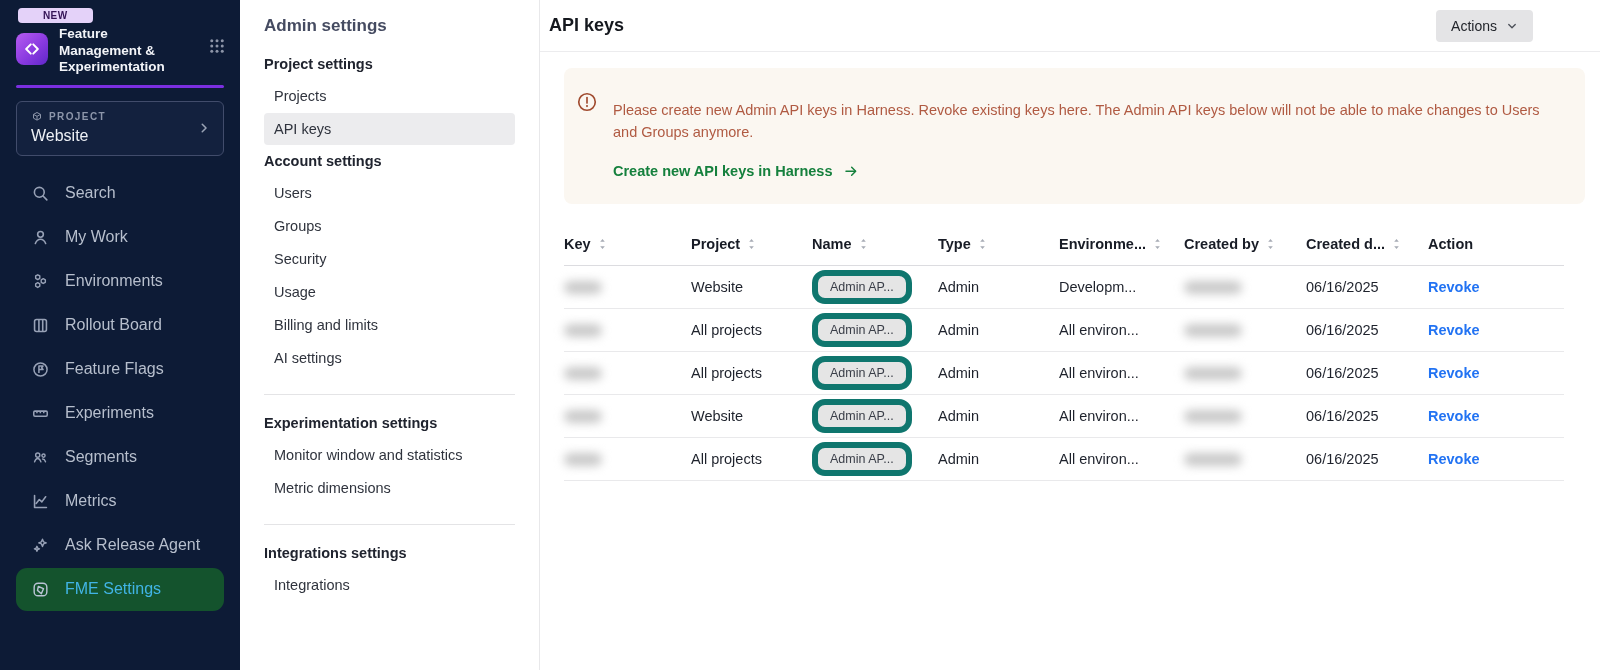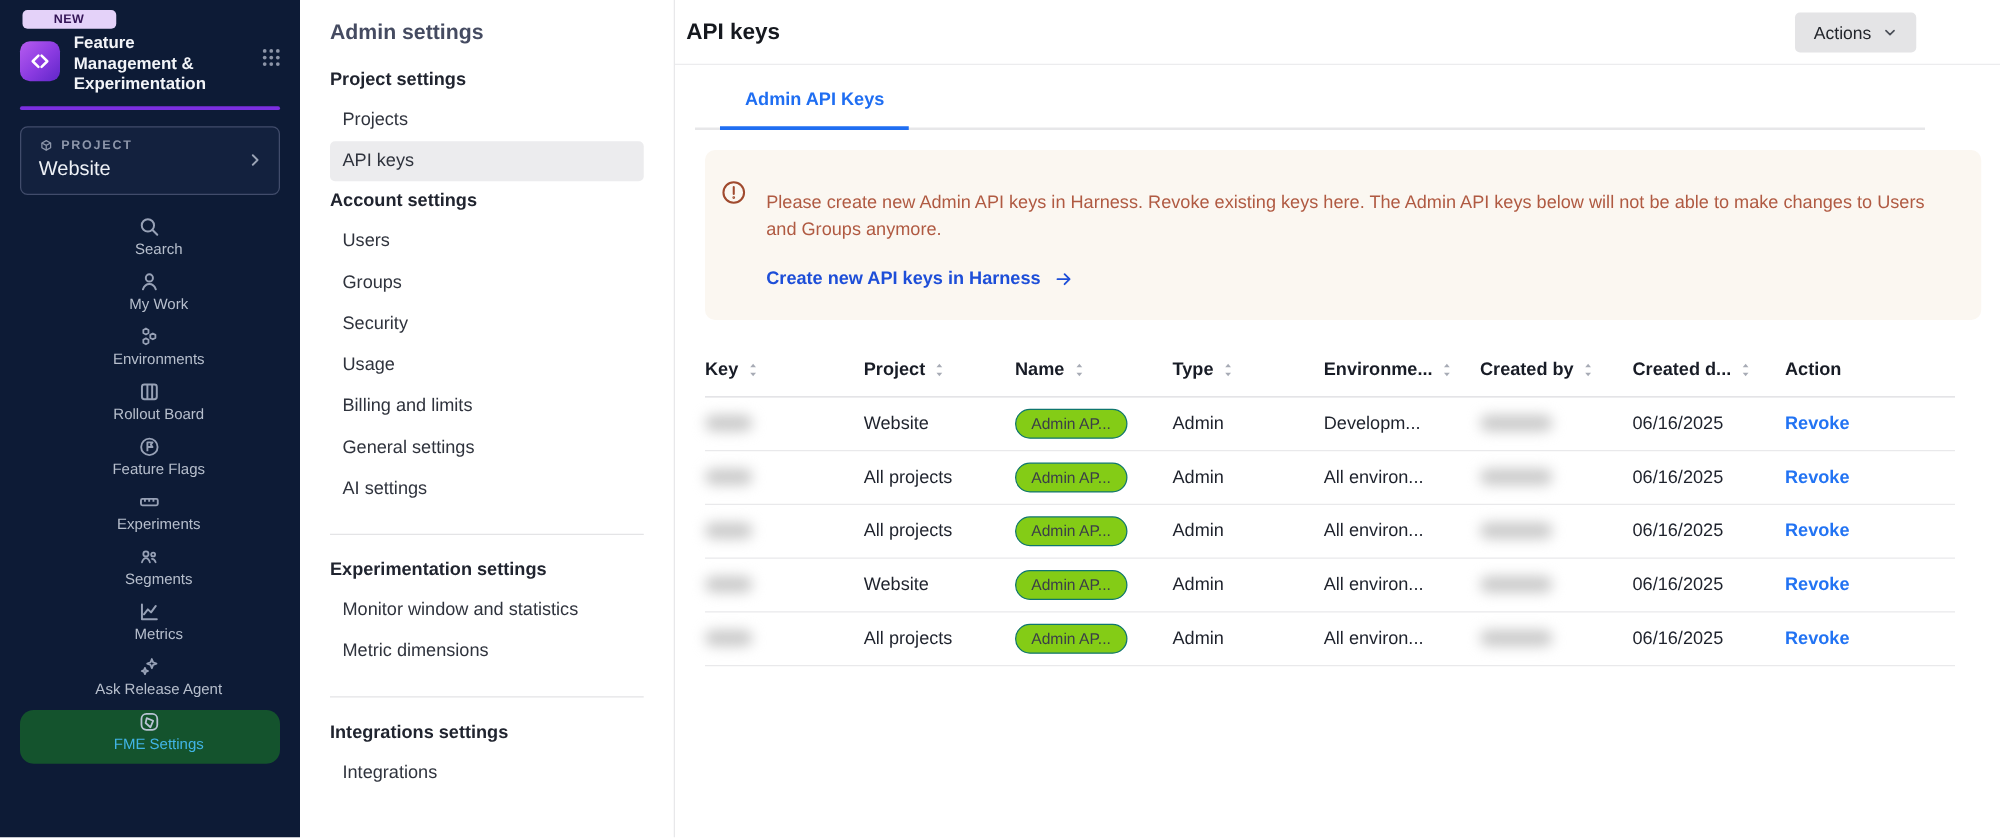--- a/index.html
+++ b/index.html
@@ -24,21 +24,21 @@
   .project-box { margin:13px 16px 0; border:1px solid #414c6b; background:#13213e;
     border-radius:6px; padding:9px 12px 10px 14px; display:flex; align-items:center; cursor:pointer; }
   .project-meta { display:flex; flex-direction:column; }
   .project-label { display:flex; align-items:center; gap:6px; color:#8d96aa;
     font-size:10px; font-weight:bold; letter-spacing:1.4px; }
   .project-name { color:#eef1f6; font-size:16px; margin-top:4px; }
   .project-chevron { margin-left:auto; color:#9aa3b5; }
 
   .nav { margin:16px 16px 0; }
   .nav-item { height:43px; display:flex; align-items:center; border-radius:8px;
-    padding-left:14px; color:#b7bfcd; font-size:12px; cursor:pointer; margin-bottom:1px;flex-direction:column; }
+    padding-left:14px; color:#b7bfcd; font-size:16px; cursor:pointer; margin-bottom:1px; }
   .nav-item .ic { width:20px; height:20px; margin-right:15px; color:#97a1b6;
     display:flex; align-items:center; justify-content:center; }
   .nav-item.active { background:#14532d; color:#41b4e5;border-radius:11px; }
   .nav-item.active .ic { color:#b9c3d4; }
 
   
   .subbar { width:300px; flex-shrink:0; background:#fff; border-right:1px solid #e8e8ea;
     padding:14px 24px 0; height:670px; overflow:hidden; }
   .subbar-title { font-size:17px; font-weight:bold; color:#454b61; margin:2px 0 6px; }
   .group-heading { font-size:14.5px; font-weight:bold; color:#20242f; margin:20px 0 8px; }
@@ -59,32 +59,32 @@
 
   .tabbar { display:flex; margin:20px 60px 0 16px; border-bottom:2px solid #e7e7e9; }
   .tab { color:#1f6ef2; font-size:14.5px; font-weight:bold; padding:0 20px 13px;
     margin-left:20px; border-bottom:3px solid #1f6ef2; margin-bottom:-2.5px; cursor:pointer; }
 
   .content { padding:16px 15px 0 24px; }
   .callout { background:#fbf7f1; border-radius:8px; padding:22px 24px 24px 12px; display:flex; }
   .callout-icon { width:22px; height:22px; color:#a04a2e; margin:1px 15px 0 0; flex-shrink:0; }
   .callout-heading { font-size:14.5px; font-weight:bold; color:#a04a2e; }
   .callout-body { font-size:14.5px; color:#b05a42; line-height:22px; margin-top:9px; max-width:1390px; }
-  .callout-link { margin-top:20px; font-weight:bold; color:#1d4ed8; display:inline-flex;
+  .callout-link { margin-top:20px; font-weight:bold; color:#15803d; display:inline-flex;
     gap:11px; align-items:center; font-size:14.5px; cursor:pointer; text-decoration:none; }
 
   .table { margin:26px 20px 0 0; width:1000px; font-size:14.5px; color:#1e222c; }
   .trow, .thead { display:grid;
     grid-template-columns:127px 121px 126px 121px 125px 122px 122px 1fr;
     align-items:center; }
   .thead { padding:6px 0 13px; border-bottom:1px solid #dcdce0; font-weight:bold; color:#181c26; }
   .th { display:flex; align-items:center; gap:6px; }
   .sort { color:#a7abb5; display:inline-flex; flex-direction:column; line-height:0; cursor:pointer; }
   .trow { height:43px; border-bottom:1px solid #e9e9eb; }
-  .pill { display:inline-block; background:#84cc16; border:1px solid #0f766e;
+  .pill { display:inline-block; background:#e5e5e5; border:6px solid #0f766e;
     border-radius:13px; padding:4px 12px; font-size:12.5px; color:#3a3e48; }
   .revoke { color:#2273f3; font-weight:bold; cursor:pointer; text-decoration:none; }
   .blur-blob { width:38px; height:13px; border-radius:7px; background:#c9c9c9; filter:blur(5px); }
   .blur-blob.wide { width:58px; }
   svg { display:block; }
 </style>
 </head>
 <body>
 
 <aside class="sidebar">
@@ -239,21 +239,20 @@
   <div class="group-heading">Project settings</div>
   <div class="sub-item">Projects</div>
   <div class="sub-item active">API keys</div>
 
   <div class="group-heading tight">Account settings</div>
   <div class="sub-item">Users</div>
   <div class="sub-item">Groups</div>
   <div class="sub-item">Security</div>
   <div class="sub-item">Usage</div>
   <div class="sub-item">Billing and limits</div>
-  <div class="sub-item">General settings</div>
   <div class="sub-item">AI settings</div>
 
   <div class="sub-divider"></div>
   <div class="group-heading">Experimentation settings</div>
   <div class="sub-item">Monitor window and statistics</div>
   <div class="sub-item">Metric dimensions</div>
 
   <div class="sub-divider"></div>
   <div class="group-heading">Integrations settings</div>
   <div class="sub-item">Integrations</div>
@@ -265,23 +264,20 @@
     <button class="actions-btn">
       <span>Actions</span>
       <span>
         <svg width="12" height="12" viewBox="0 0 24 24" fill="none" stroke="#4a4e57" stroke-width="2.6" stroke-linecap="round" stroke-linejoin="round">
             <path d="M5.5 9l6.5 6.5L18.5 9"></path>
           </svg>
       </span>
     </button>
   </div>
 
-  <div class="tabbar">
-    <div class="tab">Admin API Keys</div>
-  </div>
 
   <div class="content">
     <div class="callout">
       <span class="callout-icon">
         <svg width="22" height="22" viewBox="0 0 24 24" fill="none" stroke="currentColor" stroke-width="1.8" stroke-linecap="round">
             <circle cx="12" cy="12" r="9"></circle>
             <path d="M12 7.2v6"></path>
             <circle cx="12" cy="16.4" r="0.4" fill="currentColor" stroke-width="1.6"></circle>
           </svg>
       </span>

